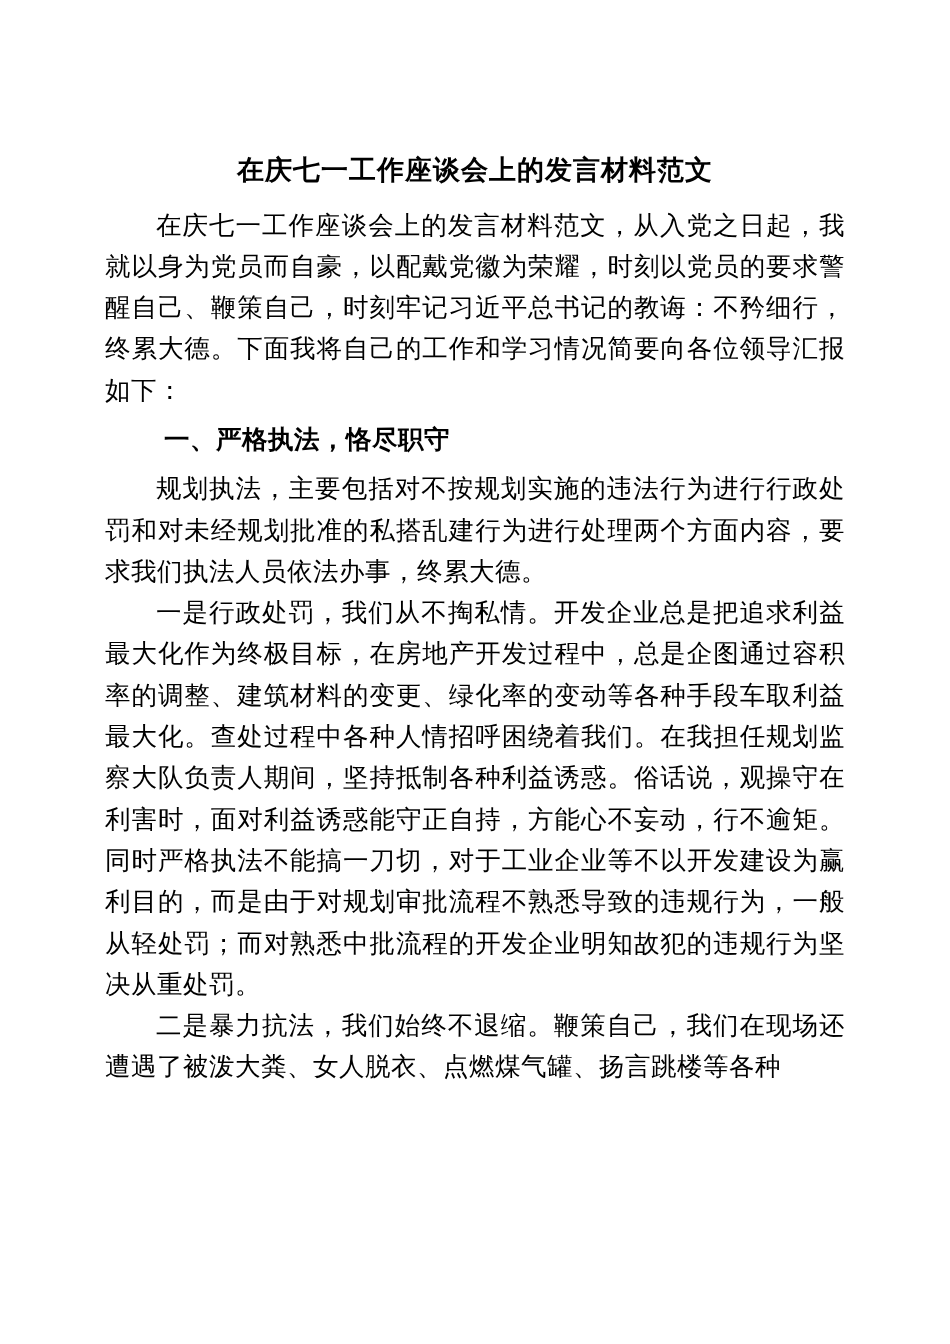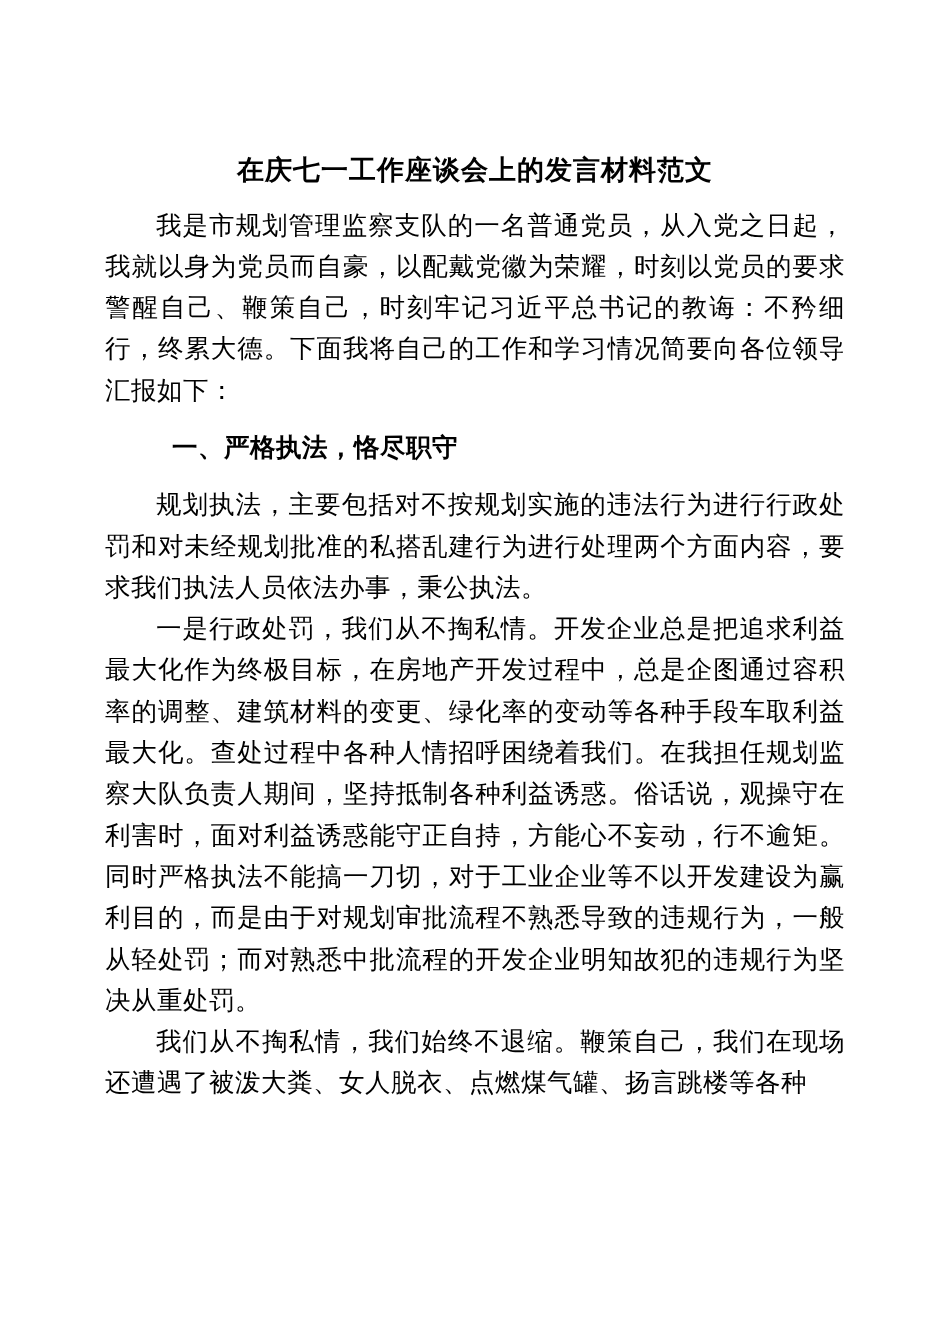--- a/index.html
+++ b/index.html
@@ -34,39 +34,39 @@
     text-align: justify;
     text-justify: inter-ideograph;
     margin: 0;
     text-indent: 2em;
     letter-spacing: 0.5px;
   }
   .heading {
     font-size: 25.5px;
     font-weight: bold;
     line-height: 1.62;
-    margin: 16px;
+    margin: 8px;
     text-indent: 2em;
     letter-spacing: 0.5px;
   }
   .lead {
     font-weight: normal;
   }
   .clip {
     overflow: hidden;
   }
 </style>
 </head>
 <body>
 
 <div class="page">
   <h1 class="doc-title">在庆七一工作座谈会上的发言材料范文</h1>
 
-  <p class="para">我是市规划管理监察支队的一名普通党员，从入党之日起，我就以身为党员而自豪，以配戴党徽为荣耀，时刻以党员的要求警醒自己、鞭策自己，时刻牢记习近平总书记的教诲：不矜细行，终累大德。下面我将自己的工作和学习情况简要向各位领导汇报如下：</p>
+  <p class="para">在庆七一工作座谈会上的发言材料范文，从入党之日起，我就以身为党员而自豪，以配戴党徽为荣耀，时刻以党员的要求警醒自己、鞭策自己，时刻牢记习近平总书记的教诲：不矜细行，终累大德。下面我将自己的工作和学习情况简要向各位领导汇报如下：</p>
 
   <p class="heading">一、严格执法，恪尽职守</p>
 
-  <p class="para">规划执法，主要包括对不按规划实施的违法行为进行行政处罚和对未经规划批准的私搭乱建行为进行处理两个方面内容，要求我们执法人员依法办事，秉公执法。</p>
+  <p class="para">规划执法，主要包括对不按规划实施的违法行为进行行政处罚和对未经规划批准的私搭乱建行为进行处理两个方面内容，要求我们执法人员依法办事，终累大德。</p>
 
   <p class="para"><span class="lead">一是行政处罚，我们从不掏私情。</span><span>开发企业总是把追求利益最大化作为终极目标，在房地产开发过程中，总是企图通过容积率的调整、建筑材料的变更、绿化率的变动等各种手段车取利益最大化。查处过程中各种人情招呼困绕着我们。在我担任规划监察大队负责人期间，坚持抵制各种利益诱惑。俗话说，观操守在利害时，面对利益诱惑能守正自持，方能心不妄动，行不逾矩。同时严格执法不能搞一刀切，对于工业企业等不以开发建设为赢利目的，而是由于对规划审批流程不熟悉导致的违规行为，一般从轻处罚；而对熟悉中批流程的开发企业明知故犯的违规行为坚决从重处罚。</span></p>
 
-  <p class="para clip"><span class="lead">我们从不掏私情，我们始终不退缩。</span><span>鞭策自己，我们在现场还遭遇了被泼大粪、女人脱衣、点燃煤气罐、扬言跳楼等各种</span></p>
+  <p class="para clip"><span class="lead">二是暴力抗法，我们始终不退缩。</span><span>鞭策自己，我们在现场还遭遇了被泼大粪、女人脱衣、点燃煤气罐、扬言跳楼等各种</span></p>
 </div>
 
 </body></html>

